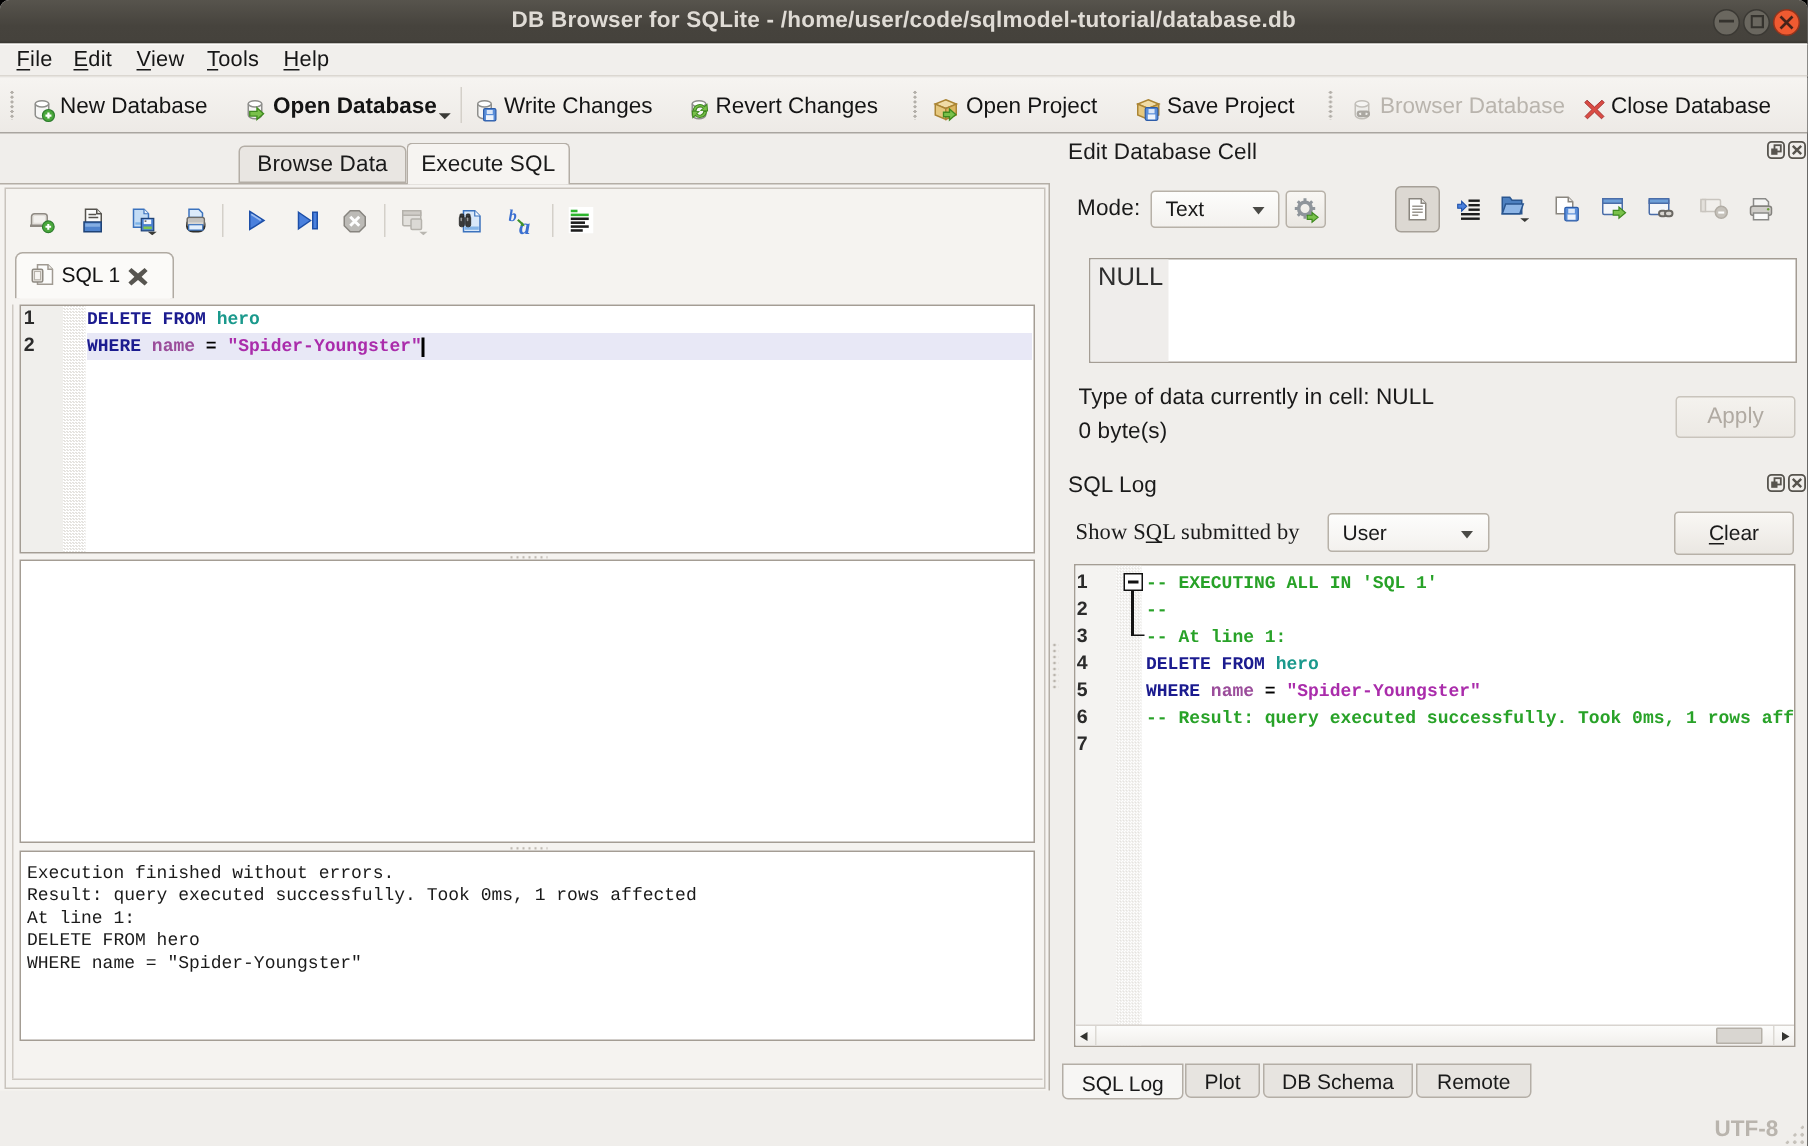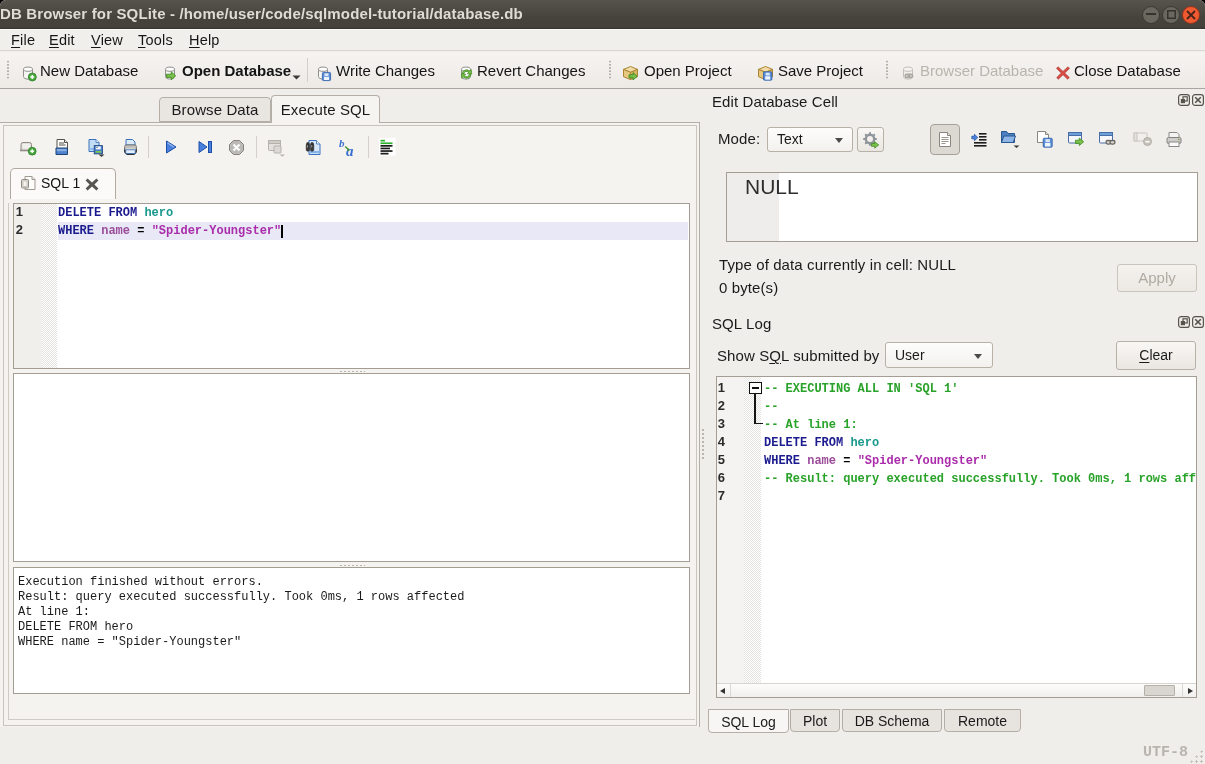--- a/index.html
+++ b/index.html
@@ -5,21 +5,21 @@
 * { margin:0; padding:0; box-sizing:border-box; }
 html,body { width:1205px; height:764px; background:#000; }
 body { font-family:"Liberation Sans", sans-serif; position:relative; overflow:hidden; }
 #win { position:absolute; left:0; top:0; width:1205px; height:764px; background:#f0eeeb; border-radius:6px 6px 0 0; }
 .ic { position:absolute; }
 
 
 #titlebar { position:absolute; left:0; top:0; width:1205px; height:29px;
   background:linear-gradient(#57544d 0%, #46433d 60%, #45423c 92%, #35332e 100%);
   border-radius:6px 6px 0 0; }
-#title-text { position:absolute; left:0; right:0; top:5px; text-align:left;
+#title-text { position:absolute; left:0; right:0; top:5px; text-align:center;
   font-size:15px; font-weight:bold; color:#dfdbd5; letter-spacing:0.15px; }
 .winbtn { position:absolute; top:5.5px; width:18px; height:18px; border-radius:50%;
   background:#6a675f; border:1px solid #3b3934; }
 
 
 #menubar { position:absolute; left:0; top:29px; width:1205px; height:22px;
   background:#f1efec; border-bottom:1px solid #dbd7d1; box-shadow:inset 0 1px 0 #fbfaf8; }
 .menuitem { position:absolute; top:3px; font-size:14.5px; color:#161616; letter-spacing:0.2px; }
 u { text-decoration:underline; text-underline-offset:2px; text-decoration-thickness:1px; }
 
@@ -421,40 +421,40 @@
     <svg class="ic" style="left:464px; top:42px;" width="18" height="17" viewBox="0 0 18 17">
       <path d="M4 1.5 h8 l2 2 v3 h-10 z" fill="#f4f4f3" stroke="#8a8a88"></path>
       <rect x="2" y="6.5" width="14" height="6" rx="1.5" fill="#cfcdc9" stroke="#84827e"></rect>
       <rect x="4" y="11" width="10" height="4.5" fill="#fafafa" stroke="#8a8a88"></rect>
       <circle cx="13.8" cy="8.5" r="0.8" fill="#6a9c3c"></circle>
     </svg>
 
     <div style="position:absolute; left:25px; top:83px; width:472px; height:70px;
       background:#fff; border:1px solid #a49d94;">
       <div style="position:absolute; left:0; top:0; width:52px; height:100%; background:#efedeb;"></div>
-      <div style="position:absolute; left:18px; top:2px; font-size:21px; color:#2e2e2e;">NULL</div>
+      <div style="position:absolute; left:5px; top:2px; font-size:17px; color:#2e2e2e;">NULL</div>
     </div>
 
     <div class="label" style="left:18px; top:167px;">Type of data currently in cell: NULL</div>
     <div class="label" style="left:18px; top:190px;">0 byte(s)</div>
     <div class="button" style="left:416px; top:175px; width:80px; height:28px; color:#b0aaa2; background:linear-gradient(#f4f2ee,#ece9e4); border-color:#c9c4bc;">
       <span style="position:absolute; left:0; right:0; top:4px; font-size:15px;">Apply</span>
     </div>
 
     <div class="docktitle" style="left:11px; top:226px;">SQL Log</div>
     <svg class="ic" style="left:477px; top:227px;" width="12" height="12" viewBox="0 0 12 12">
       <rect x="0.6" y="0.6" width="10.8" height="10.8" rx="2.5" fill="none" stroke="#57544e" stroke-width="1.2"></rect>
       <rect x="5" y="2.8" width="4.2" height="4.2" fill="none" stroke="#57544e" stroke-width="1.2"></rect>
       <rect x="2.8" y="5" width="4.2" height="4.2" fill="#57544e"></rect>
     </svg>
     <svg class="ic" style="left:491px; top:227px;" width="12" height="12" viewBox="0 0 12 12">
       <rect x="0.6" y="0.6" width="10.8" height="10.8" rx="2.5" fill="none" stroke="#57544e" stroke-width="1.2"></rect>
       <path d="M3.2 3.2 L8.8 8.8 M8.8 3.2 L3.2 8.8" stroke="#57544e" stroke-width="1.6"></path>
     </svg>
-    <div class="label" style="left:16px; top:258px;">Show S<u>Q</u>L submitted by</div>
+    <div class="label" style="left:16px; top:258px;font-family:Liberation Serif, serif;">Show S<u>Q</u>L submitted by</div>
     <div class="combo" style="left:184px; top:253px; width:108px; height:26px;">
       <span style="position:absolute; left:9px; top:4px;">User</span>
       <div class="carrow" style="right:10px; top:11px;"></div>
     </div>
     <div class="button" style="left:415px; top:252px; width:80px; height:29px;">
       <span style="position:absolute; left:0; right:0; top:5px;"><u>C</u>lear</span>
     </div>
 
     <div id="logbox">
       <div style="position:absolute; left:0; top:0; width:27px; height:100%; background:#f4f3f1;"></div>
@@ -493,18 +493,18 @@
     <div class="btab" style="left:89px; width:50px; top:620px;">
         <span style="position:absolute; left:0; right:0; top:3px;text-align:center;">Plot</span>
       </div>
     <div class="btab" style="left:141px; width:100px; top:620px;">
         <span style="position:absolute; left:0; right:0; top:3px;">DB Schema</span>
       </div>
     <div class="btab" style="left:243px; width:77px; top:620px;">
         <span style="position:absolute; left:0; right:0; top:3px;">Remote</span>
       </div>
 
-    <div style="position:absolute; left:442px; top:655px; font-size:15px; font-weight:bold; color:#b9b4ad;font-family:Liberation Mono, monospace;">UTF-8</div>
+    <div style="position:absolute; left:442px; top:655px; font-size:15px; font-weight:bold; color:#b9b4ad;">UTF-8</div>
     <div style="position:absolute; left:488px; top:660px; width:14px; height:14px;
       background-image:radial-gradient(#c5c1ba 1px, transparent 1.2px); background-size:5px 5px;
       clip-path:polygon(100% 0, 100% 100%, 0 100%);"></div>
   </div>
 </div>
 
 </body></html>

